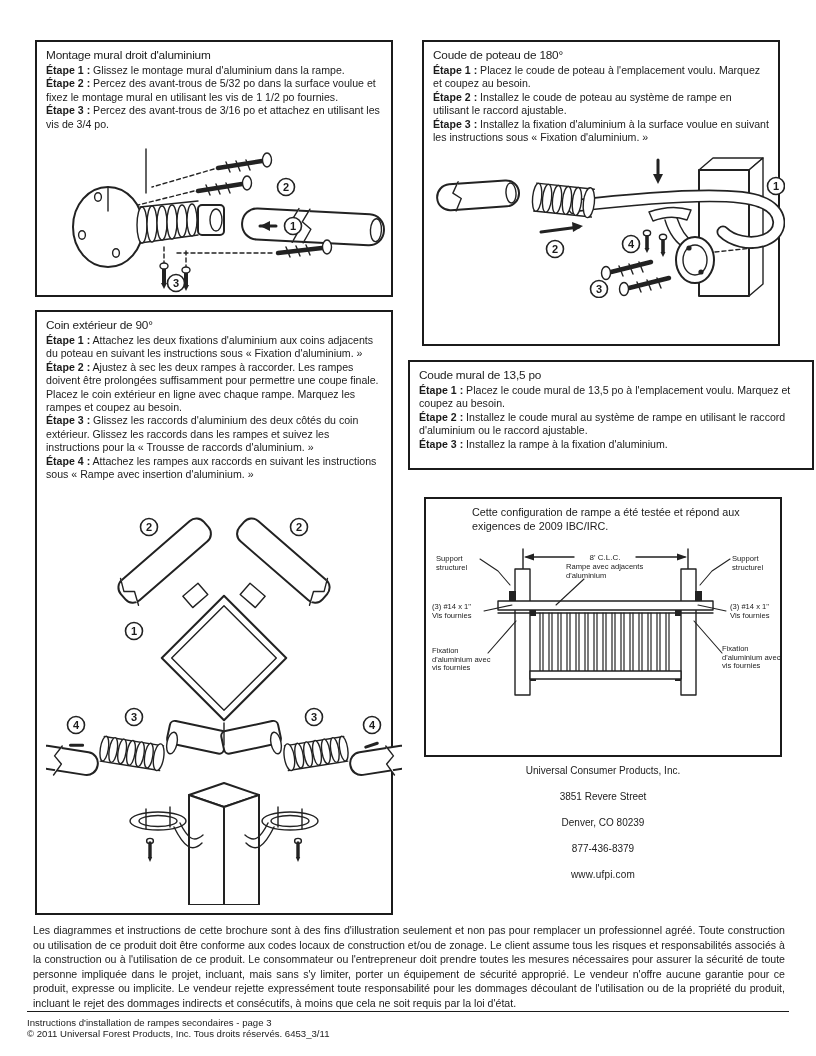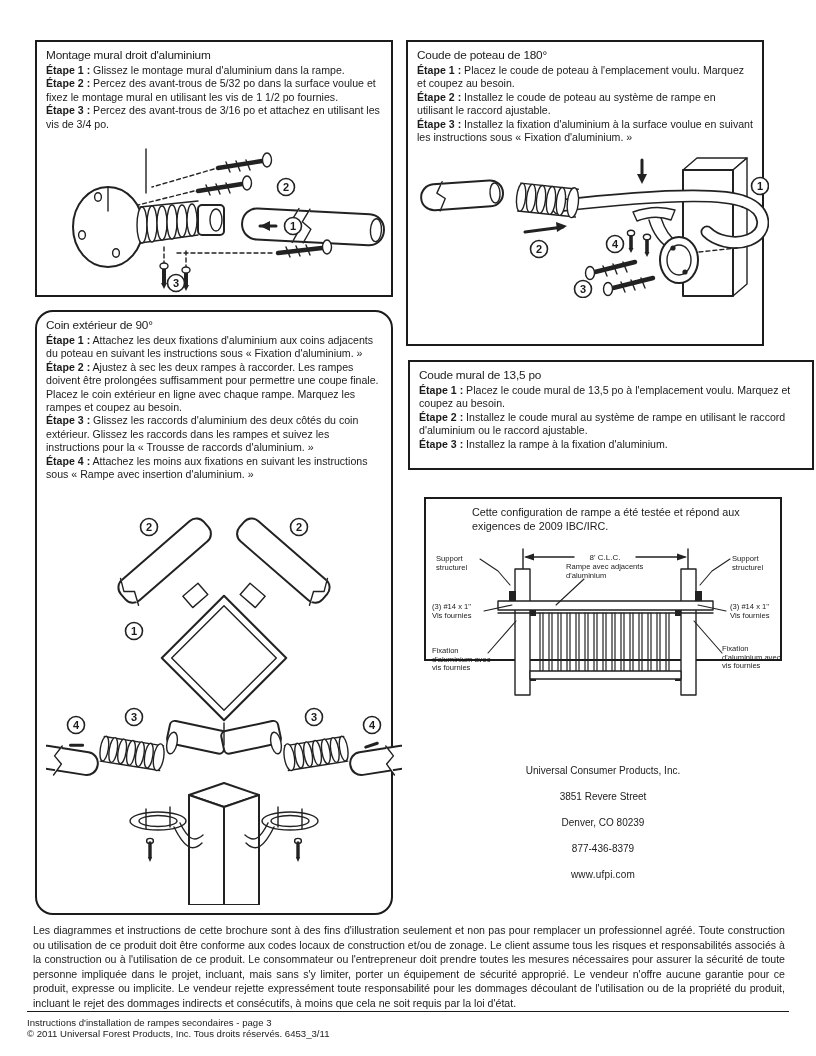--- a/index.html
+++ b/index.html
@@ -118,21 +118,21 @@
         <ellipse class="thin wfill" cx="140" cy="135" rx="4" ry="3"></ellipse>
         <polygon points="137,150 143,150 140,156" fill="#222"></polygon>
       </g>
       <g>
         <circle class="callout-circ" cx="130" cy="149" r="8.5" transform="translate(0,-1)"></circle>
         <text class="callout-num" x="130" y="148">3</text>
       </g>
     </svg>
   </div>
 
-  <div class="ibox" style="left:406px; top:40px; width:358px; height:306px;">
+  <div class="ibox" style="left:422px; top:40px; width:358px; height:306px;">
     <h2>Coude de poteau de 180°</h2>
     <p class="step"><b>Étape 1 :</b> <span>Placez le coude de poteau à l'emplacement voulu. Marquez et coupez au besoin.</span></p>
     <p class="step"><b>Étape 2 :</b> <span>Installez le coude de poteau au système de rampe en utilisant le raccord ajustable.</span></p>
     <p class="step"><b>Étape 3 :</b> <span>Installez la fixation d'aluminium à la surface voulue en suivant les instructions sous « Fixation d'aluminium. »</span></p>
 
     <svg class="diagram" width="352" height="150" viewBox="0 0 352 150">
 
       <g>
         <polygon class="thin wfill" points="266,22 280,10 330,10 316,22"></polygon>
         <polygon class="thin wfill" points="316,22 330,10 330,136 316,148"></polygon>
@@ -218,26 +218,26 @@
           <line class="thin" x1="224" y1="130" x2="228" y2="140"></line>
         <ellipse class="thin wfill" cx="191" cy="141" rx="4.5" ry="6.5"></ellipse>
       </g>
       <g>
         <circle class="callout-circ" cx="170" cy="143" r="8.5" transform="translate(-4,-2)"></circle>
         <text class="callout-num" x="166" y="141">3</text>
       </g>
     </svg>
   </div>
 
-  <div class="ibox" style="left:35px; top:310px; width:358px; height:605px;border-radius:18px;">
+  <div class="ibox" style="left:35px; top:310px; width:358px; height:605px;">
     <h2>Coin extérieur de 90°</h2>
     <p class="step"><b>Étape 1 :</b> <span>Attachez les deux fixations d'aluminium aux coins adjacents du poteau en suivant les instructions sous « Fixation d'aluminium. »</span></p>
     <p class="step"><b>Étape 2 :</b> <span>Ajustez à sec les deux rampes à raccorder. Les rampes doivent être prolongées suffisamment pour permettre une coupe finale. Placez le coin extérieur en ligne avec chaque rampe. Marquez les rampes et coupez au besoin.</span></p>
     <p class="step"><b>Étape 3 :</b> <span>Glissez les raccords d'aluminium des deux côtés du coin extérieur. Glissez les raccords dans les rampes et suivez les instructions pour la « Trousse de raccords d'aluminium. »</span></p>
-    <p class="step"><b>Étape 4 :</b> <span>Attachez les moins aux fixations en suivant les instructions sous « Rampe avec insertion d'aluminium. »</span></p>
+    <p class="step"><b>Étape 4 :</b> <span>Attachez les rampes aux raccords en suivant les instructions sous « Rampe avec insertion d'aluminium. »</span></p>
 
     <svg class="diagram" width="356" height="420" viewBox="0 0 356 420">
 
       <g>
 
         <g transform="rotate(-41 119 76)">
           <rect class="thick wfill" x="64" y="62" width="110" height="27" rx="10"></rect>
           <path class="thin wfill" d="M74,60 l-6,12 l8,7 l-6,13"></path>
         </g>
 
@@ -364,21 +364,21 @@
     </svg>
   </div>
 
   <div class="ibox" style="left:408px; top:360px; width:406px; height:110px;">
     <h2>Coude mural de 13,5 po</h2>
     <p class="step"><b>Étape 1 :</b> <span>Placez le coude mural de 13,5 po à l'emplacement voulu. Marquez et coupez au besoin.</span></p>
     <p class="step"><b>Étape 2 :</b> <span>Installez le coude mural au système de rampe en utilisant le raccord d'aluminium ou le raccord ajustable.</span></p>
     <p class="step"><b>Étape 3 :</b> <span>Installez la rampe à la fixation d'aluminium.</span></p>
   </div>
 
-  <div class="ibox" style="left:424px; top:497px; width:358px; height:164px;padding-left:46px;">
+  <div class="ibox" style="left:424px; top:497px; width:358px; height:260px;padding-left:46px;">
     <p class="cfg-note">Cette configuration de rampe a été testée et répond aux exigences de 2009 IBC/IRC.</p>
 
     <svg width="338" height="158" viewBox="0 0 338 158" style="position:absolute; left:10px; top:44px;">
 
       <g>
         <line class="thin" x1="87" y1="6" x2="87" y2="34"></line>
         <line class="thin" x1="252" y1="6" x2="252" y2="34"></line>
         <line class="thin" x1="90" y1="14" x2="138" y2="14"></line>
         <line class="thin" x1="200" y1="14" x2="249" y2="14"></line>
         <polygon points="88,14 98,10.5 98,17.5" fill="#222"></polygon>

